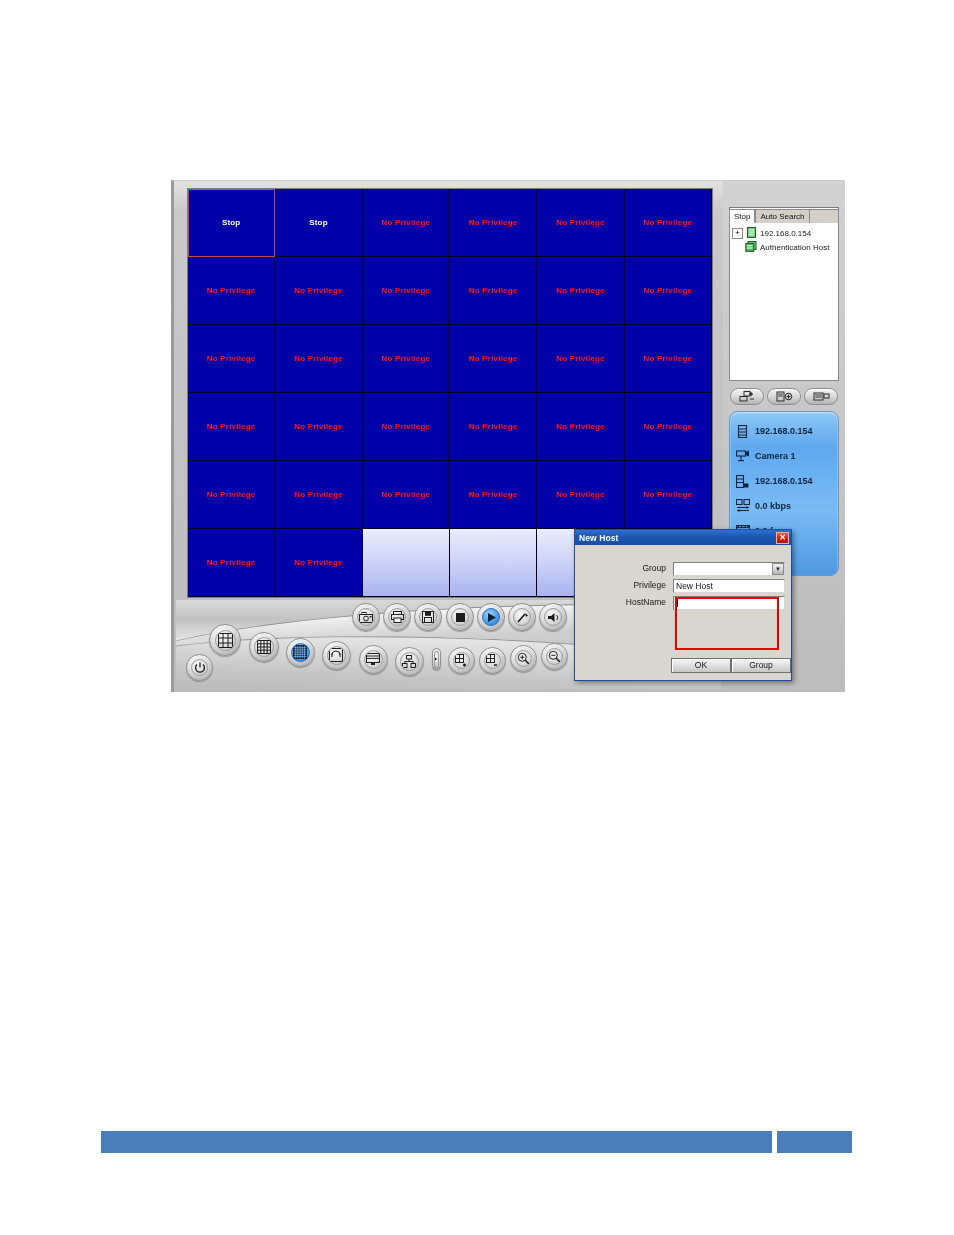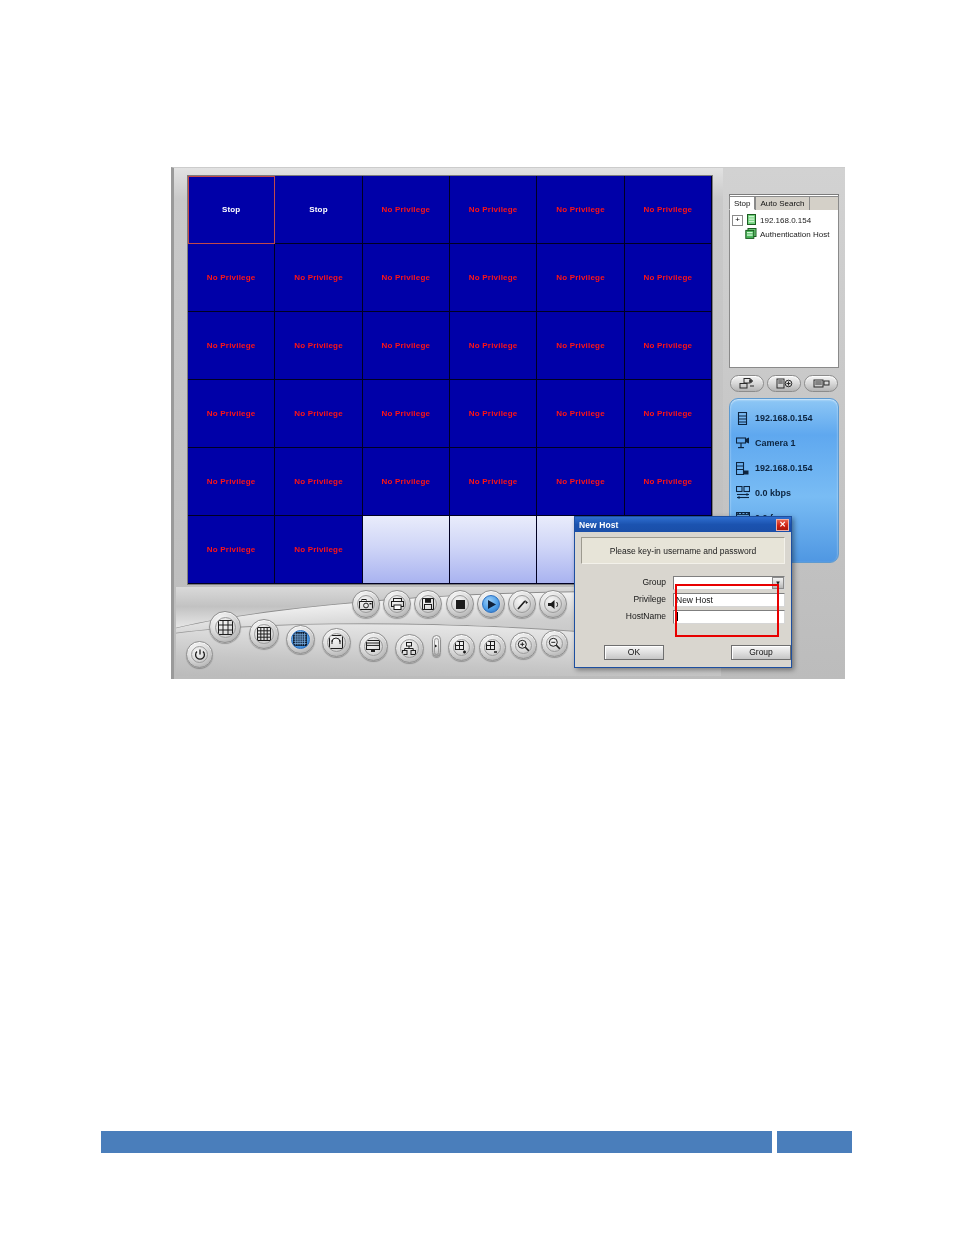--- a/index.html
+++ b/index.html
@@ -13,21 +13,21 @@
     height: 1235px;
     position: relative;
     font-family: "Liberation Sans", sans-serif;
     overflow: hidden;
   }
 
   
   #app-window {
     position: absolute;
     left: 171px;
-    top: 167px;
+    top: 180px;
     width: 674px;
     height: 512px;
     background: #b6b6b6;
     border-left: 3px solid #9a9a9a;
     border-top: 1px solid #cccccc;
     box-sizing: border-box;
     display: flex;
   }
 
   
@@ -407,23 +407,22 @@
     width: 1px;
     height: 9px;
     background: #000;
     margin-left: 1px;
   }
   #dlg-buttons {
     position: absolute;
     left: 0; right: 0;
     bottom: 7px;
     display: flex;
-    justify-content: space-between;
+    justify-content: flex-end;
     gap: 0;
-    margin-left: 29px;
   }
   .dlg-btn {
     width: 60px; height: 15px;
     background: linear-gradient(180deg,#f6f6f6 0%, #e2e2e2 45%, #c6c6c6 100%);
     border: 1px solid #6f6f6f;
     box-shadow: inset 1px 1px 0 #ffffff;
     box-sizing: border-box;
     font-size: 8.5px;
     color: #111;
     line-height: 13px;
@@ -910,21 +909,20 @@
       </div>
     </div>
   </div>
 
   <div id="dialog">
     <div id="dlg-titlebar">
       <span id="dlg-title">New Host</span>
       <span id="dlg-close">✕</span>
     </div>
     <div id="dlg-body">
-      <div id="dlg-instruction">Please key-in username and password</div>
 
       <div id="dlg-fields">
         <span class="fld-label">Group</span>
         <div class="fld-input fld-select">
           <span class="sel-arrow">▼</span>
         </div>
 
         <span class="fld-label">Privilege</span>
         <div class="fld-input">New Host</div>
 

